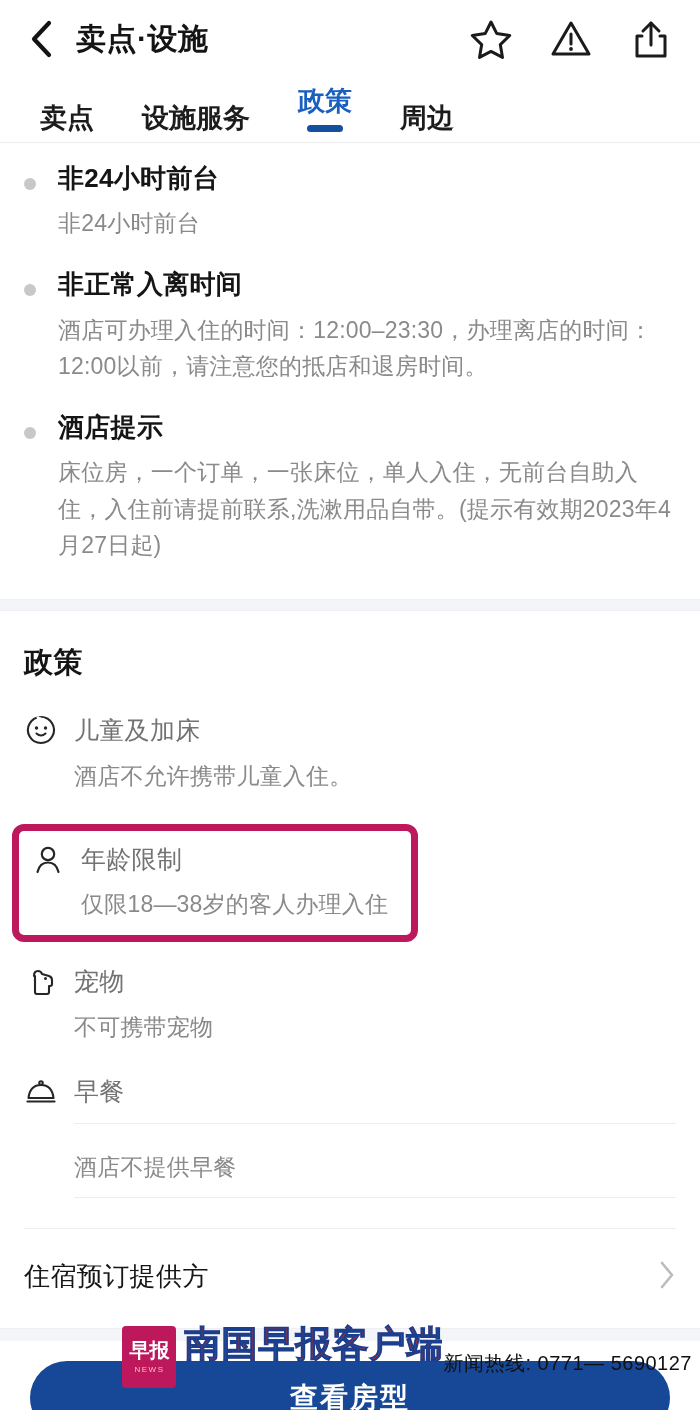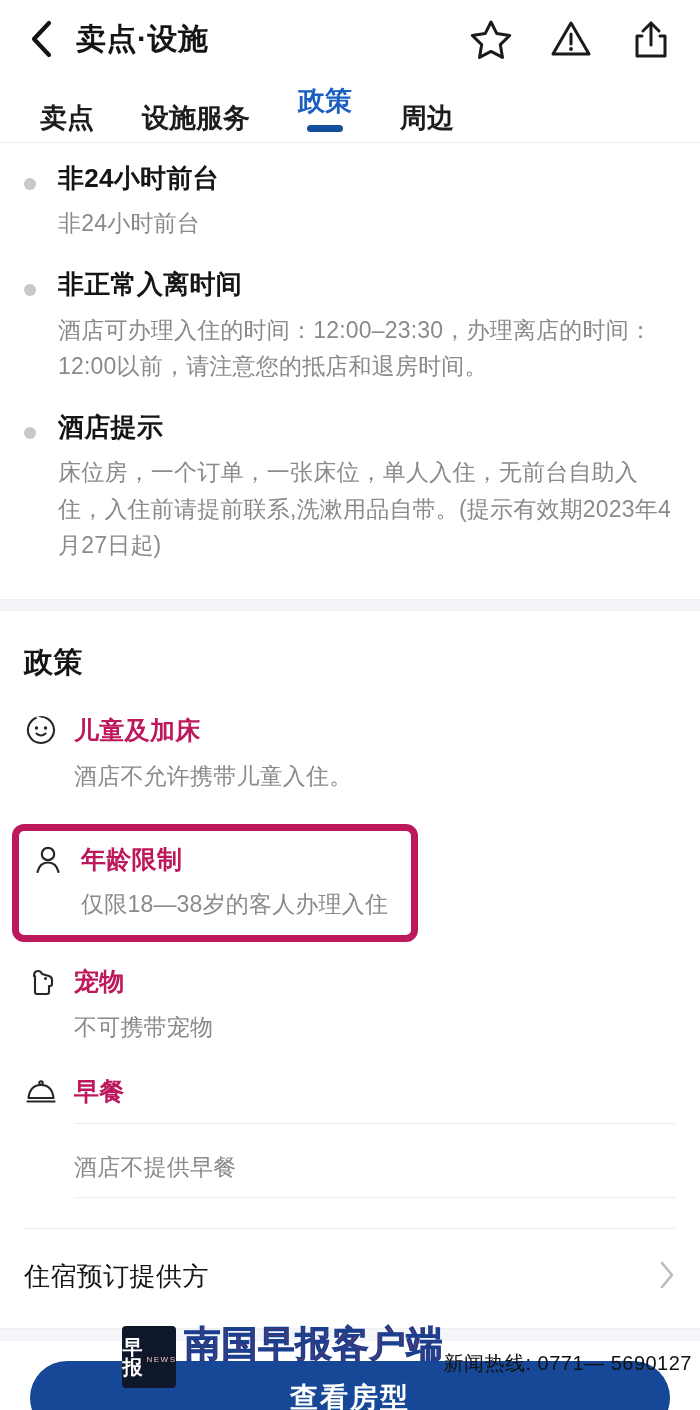--- a/index.html
+++ b/index.html
@@ -39,21 +39,21 @@
 
   .band{height:10px;background:#f4f5f8;border-top:1px solid #eeeff3;border-bottom:1px solid #eeeff3;}
 
   
   .policy-section{padding:22px 24px 0 24px;}
   .section-title{font-size:29px;font-weight:700;color:#141414;letter-spacing:.5px;margin:10px 0 30px 0;}
 
   .policy-row{position:relative;margin-bottom:30px;}
   .policy-head{display:flex;align-items:center;}
   .policy-ico{width:34px;height:34px;flex:0 0 auto;display:flex;align-items:center;justify-content:center;margin-right:16px;}
-  .policy-name{font-size:25px;font-weight:700;color:#be185d;letter-spacing:.3px;line-height:1;}
+  .policy-name{font-size:25px;font-weight:400;color:#737373;letter-spacing:.3px;line-height:1;}
   .policy-desc{font-size:23px;color:#8a8a8a;line-height:1.5;margin-top:12px;margin-left:50px;letter-spacing:.2px;}
 
   
   .policy-row.highlight{
     border:7px solid #be185d;
     border-radius:12px;
     padding:12px 0 14px 12px;
     margin-left:-12px;
     margin-right:258px;
     margin-bottom:22px;
@@ -77,22 +77,22 @@
   .cta-wrap{padding:20px 30px 0 30px;}
   .cta-btn{
     height:74px;border-radius:38px;background:#164897;
     display:flex;align-items:center;justify-content:center;
     color:#fff;font-size:28px;font-weight:700;letter-spacing:2px;
   }
 
   
   .watermark{position:absolute;right:8px;bottom:22px;display:flex;align-items:flex-start;}
   .wm-badge{
-    width:54px;height:62px;background:#0f172a;border-radius:4px;
-    display:flex;flex-direction:row;align-items:center;justify-content:center;
+    width:54px;height:62px;background:#be185d;border-radius:4px;
+    display:flex;flex-direction:column;align-items:center;justify-content:center;
     margin-right:8px;flex:0 0 auto;
   }
   .wm-badge .wm-zb{color:#fff;font-size:20px;font-weight:700;line-height:1;letter-spacing:0px;}
   .wm-badge .wm-news{color:#f3c3bf;font-size:8px;letter-spacing:1.5px;margin-top:5px;}
   .wm-text{display:flex;flex-direction:row;}
   .wm-title{
     font-size:36px;font-weight:700;color:#cf2a22;line-height:1;letter-spacing:1px;
     -webkit-text-stroke:1px #1b3f8f;
   }
   .wm-sub{font-size:20px;color:#111;margin-top:24px;letter-spacing:.5px;white-space:nowrap;}

